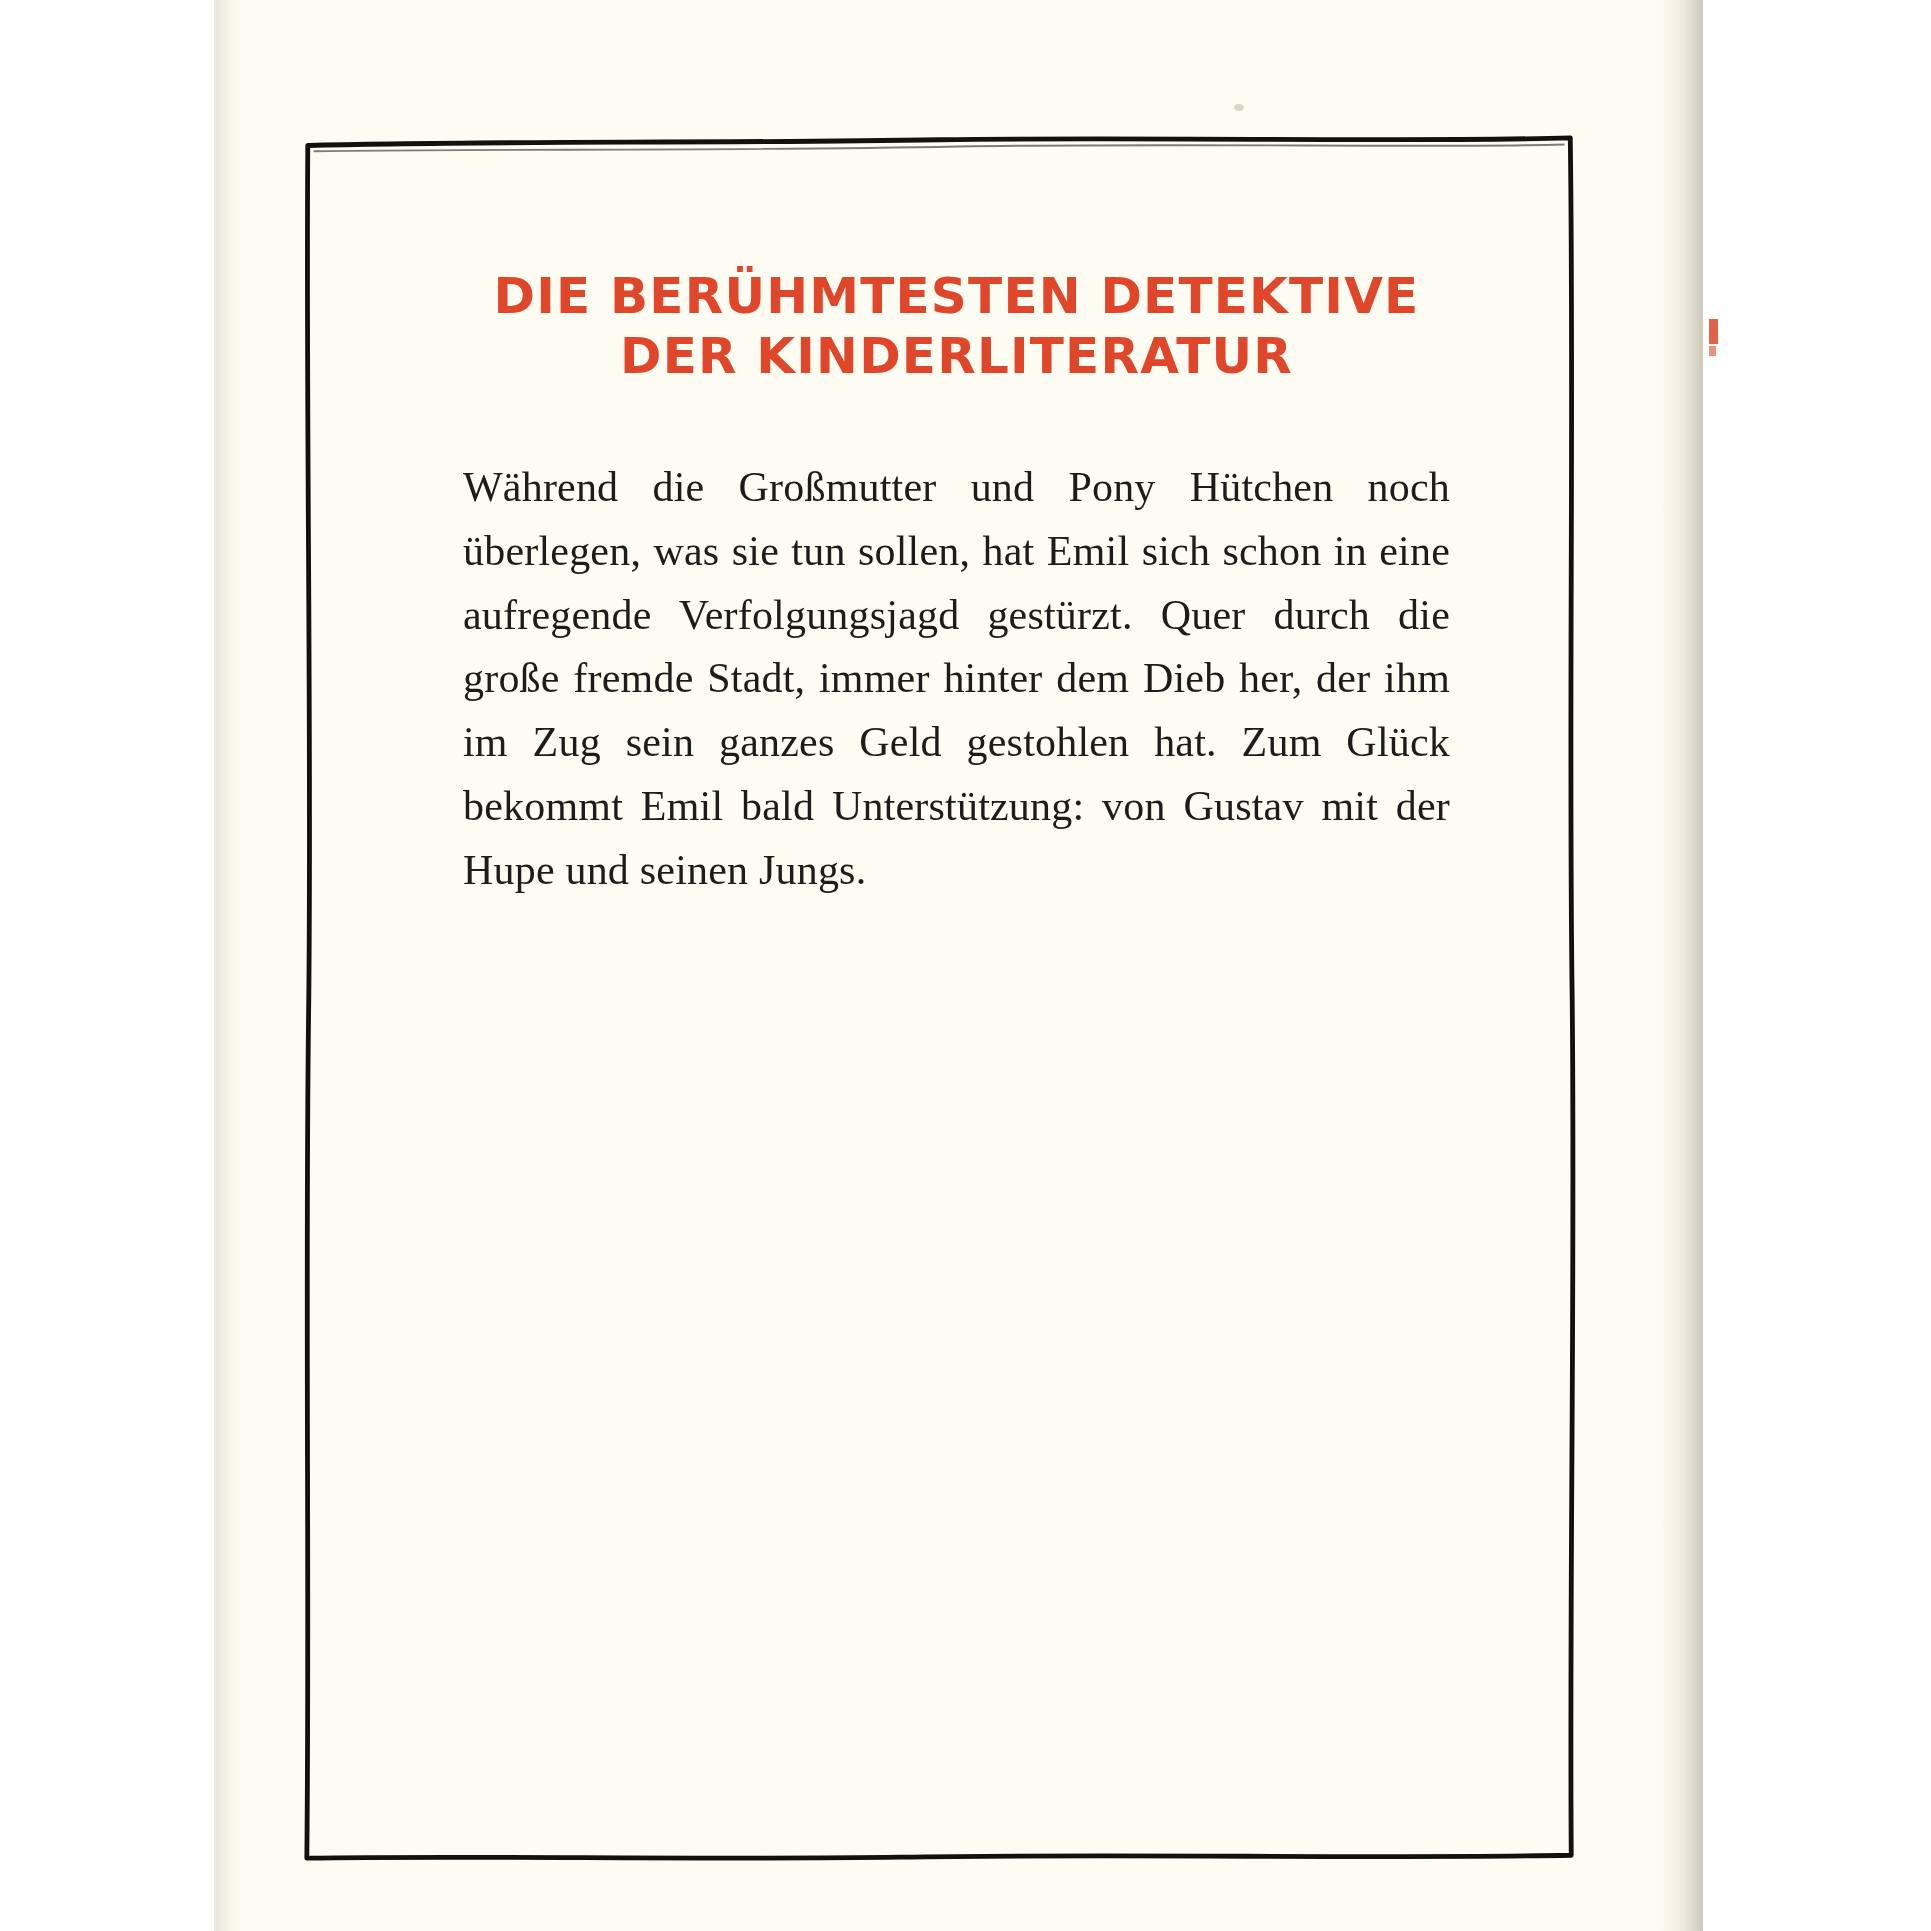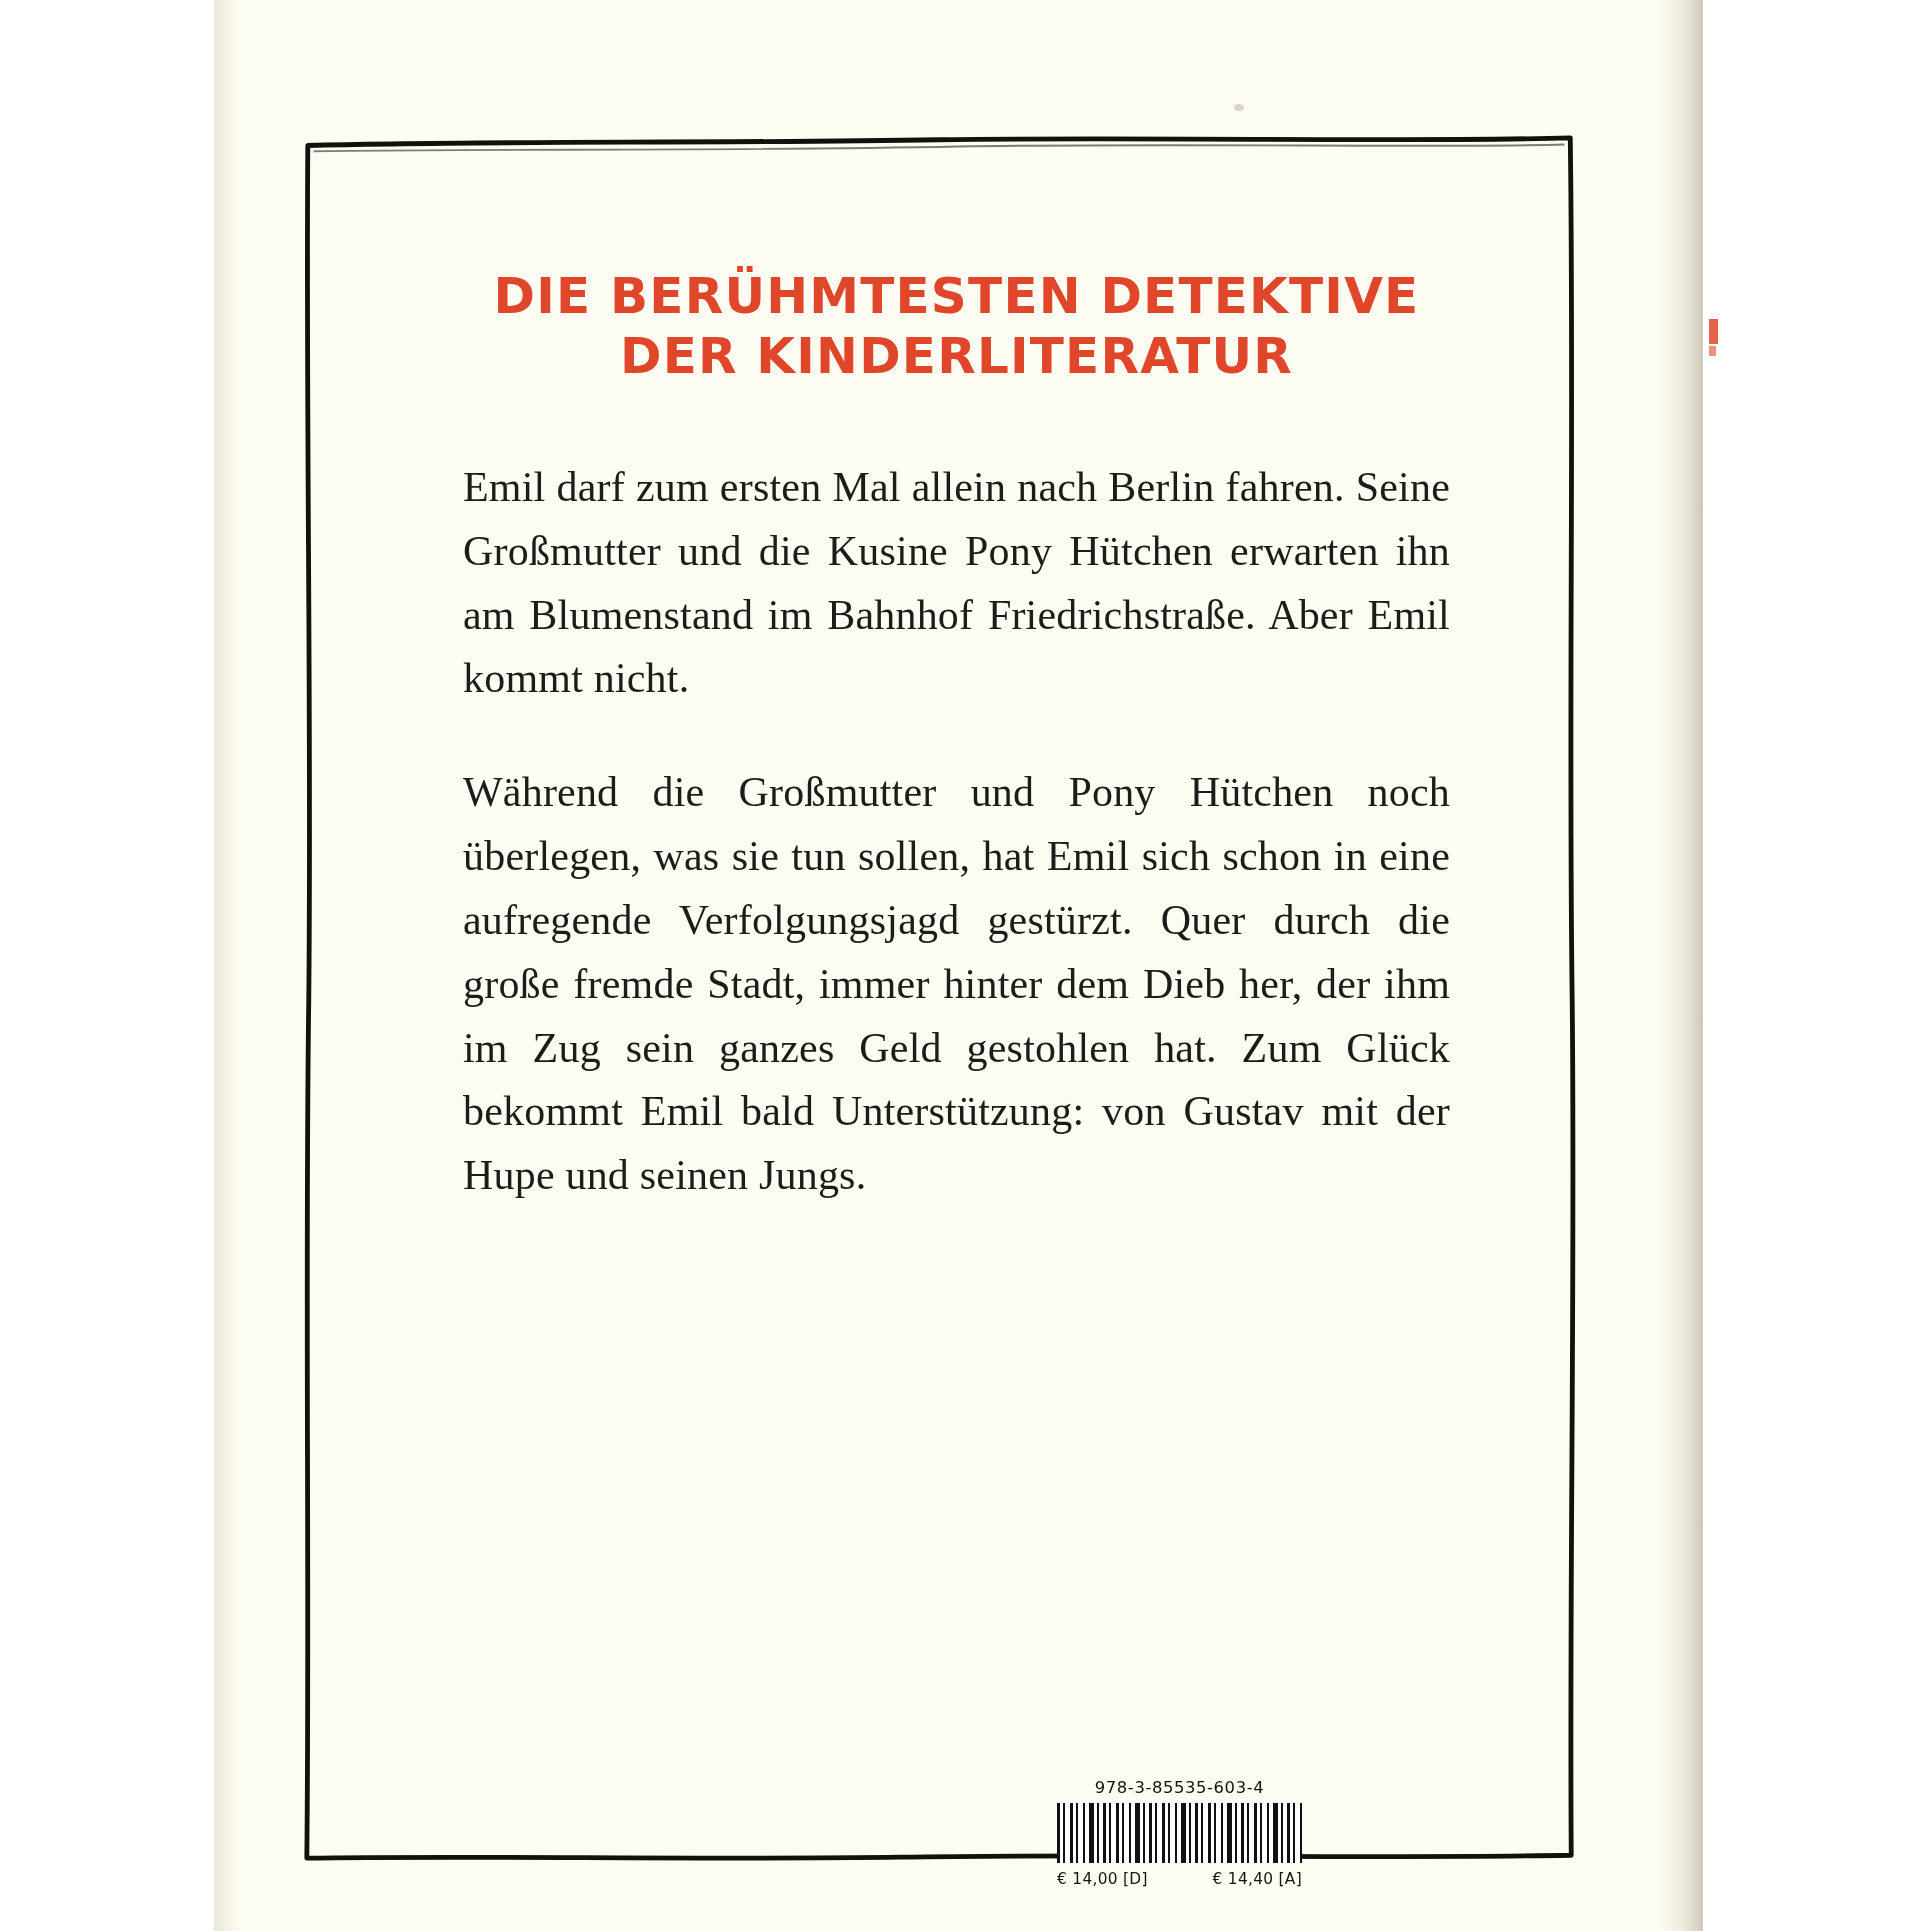--- a/index.html
+++ b/index.html
@@ -183,32 +183,23 @@
                  C1318,300 1312,610 1316,900 C1319,1190 1313,1500 1315,1785
                  C1100,1789 860,1783 620,1787 C400,1790 180,1785 5,1788
                  C8,1500 3,1190 7,900 C10,610 4,300 6,14 Z" fill="none" stroke="#12110f" stroke-width="5" stroke-linejoin="round"></path>
         <path d="M12,20 C200,17 430,20 680,15 C930,11 1160,17 1308,13" fill="none" stroke="#12110f" stroke-width="2" opacity="0.55"></path>
       </svg>
     </div>
 
     <div class="content">
       <h1 class="headline">DIE BERÜHMTESTEN DETEKTIVE
 DER KINDERLITERATUR</h1>
-      <p class="blurb">Emil darf zum ersten Mal allein nach Berlin fahren. Seine Großmutter und die Kusine Pony Hütchen erwarten ihn am Blumenstand im Bahnhof Friedrichstraße. Aber Emil kommt nicht.</p>
       <p class="blurb">Während die Großmutter und Pony Hütchen noch überlegen, was sie tun sollen, hat Emil sich schon in eine aufregende Verfolgungsjagd gestürzt. Quer durch die große fremde Stadt, immer hinter dem Dieb her, der ihm im Zug sein ganzes Geld gestohlen hat. Zum Glück bekommt Emil bald Unterstützung: von Gustav mit der Hupe und seinen Jungs.</p>
     </div>
 
-    <div class="barcode-block">
-      <div class="isbn-text">978-3-85535-603-4</div>
-      <div class="bars"></div>
-      <div class="price-row">
-        <span>€ 14,00 [D]</span>
-        <span>€ 14,40 [A]</span>
-      </div>
-    </div>
 
     <div class="spine-shade"></div>
   </div>
 
   <div class="edge-mark"></div>
   <div class="edge-mark2"></div>
 
 </div>
 
 

